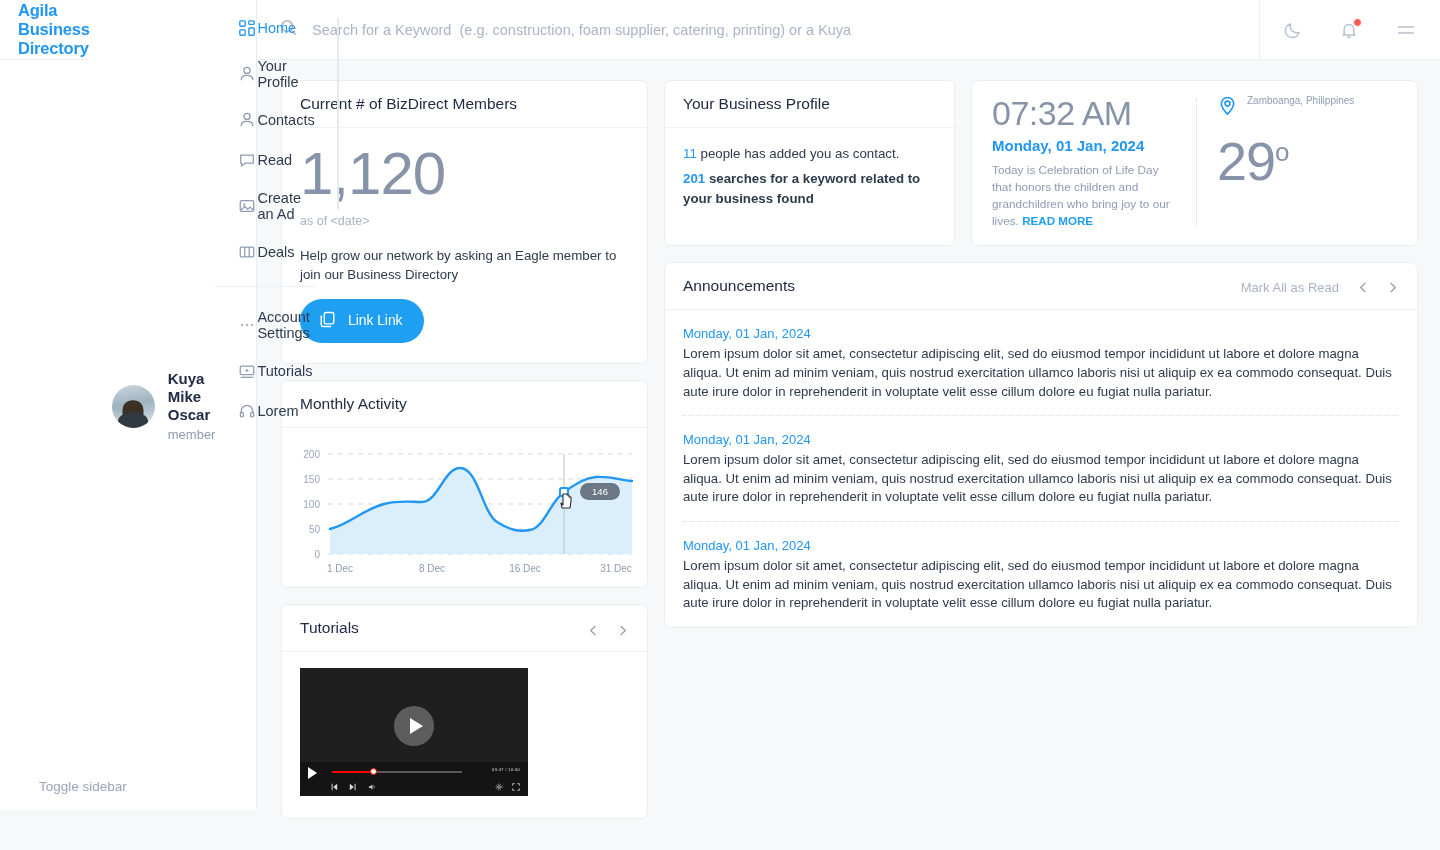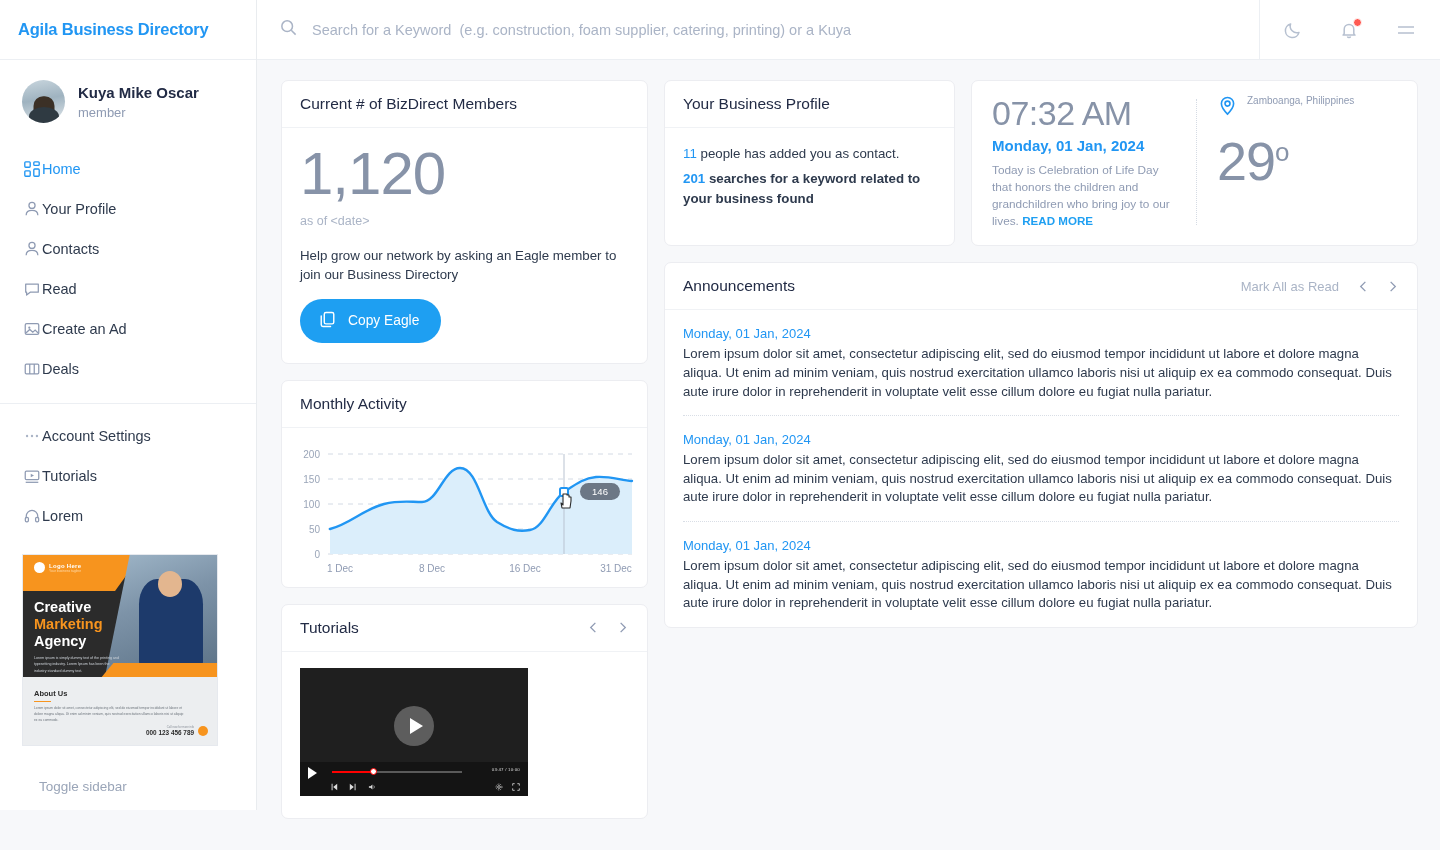--- a/index.html
+++ b/index.html
@@ -8,21 +8,21 @@
     font-family: "Liberation Sans", sans-serif;
     background: #f7f8fa;
     overflow: hidden;
   }
   .app { display: flex; width: 1440px; height: 850px; }
 
   
   .sidebar {
     width: 257px; height: 810px; background: #ffffff;
     border-right: 1px solid #e9ecef;
-    display: flex; flex-direction: column; flex: 0 0 257px;
+    display: flex; flex-direction: row; flex: 0 0 257px;
     position: relative;
   }
   .brand {
     height: 60px; display: flex; align-items: center;
     padding: 0 0 0 18px; border-bottom: 1px solid #eceff3;
   }
   .brand-text { font-size: 16.5px; font-weight: bold; color: #2196f3; letter-spacing: -0.2px; }
 
   .profile { display: flex; align-items: center; padding: 20px 0 18px 22px; gap: 13px; }
   .avatar {
@@ -121,21 +121,21 @@
     border-radius:50%; background:#ff5a52; border:1.5px solid #fff;
   }
 
   .content { flex:1; padding: 20px 22px 0 24px; display:flex; gap:16px; overflow:hidden; }
   .col-left { width: 367px; flex:0 0 367px; display:flex; flex-direction:column; gap:16px; }
   .col-right { flex:1; display:flex; flex-direction:column; gap:16px; }
 
   .card { background:#fff; border:1px solid #ecedf1; border-radius:7px; }
   .card-head {
     padding: 14px 18px; border-bottom:1px solid #f0f2f5;
-    display:flex; align-items:center; justify-content:space-between;
+    display:flex; align-items:flex-end; justify-content:space-between;
   }
   .card-title { font-size:15.5px; color:#222b45; font-weight:normal; }
   .card-body { padding: 16px 18px 20px; }
 
   .big-number { font-size:60px; color:#8793a8; font-weight:normal; line-height:1; letter-spacing:-1px; }
   .as-of { font-size:12.5px; color:#aab4c6; margin-top:10px; }
   .grow-text { font-size:13.3px; color:#2e3a4d; line-height:1.45; margin-top:18px; }
   .copy-btn {
     margin-top:14px; display:inline-flex; align-items:center; gap:11px;
     background:#1e9ff2; color:#fff; border:0; border-radius:22px;
@@ -395,21 +395,21 @@
           <div class="card-body">
             <div class="big-number">1,120</div>
             <div class="as-of">as of &lt;date&gt;</div>
             <div class="grow-text">Help grow our network by asking an Eagle member to join our Business Directory</div>
             <button class="copy-btn">
               <span>
                 <svg width="19" height="19" viewBox="0 0 20 20" fill="none" stroke="#fff" stroke-width="1.5">
                   <rect x="6.6" y="2.6" width="10" height="12" rx="1.8"></rect>
                   <path d="M13.2 17.4H5.2a1.8 1.8 0 0 1-1.8-1.8V6.2" stroke-linecap="round"></path>
                   </svg></span>
-              <span>Copy Eagle</span>
+              <span>Link Link</span>
             </button>
           </div>
         </section>
 
         <section class="card">
           <div class="card-head">
             <div class="card-title">Monthly Activity</div>
           </div>
           <div class="chart-body">
             <svg width="345" height="135" viewBox="0 0 345 135">

